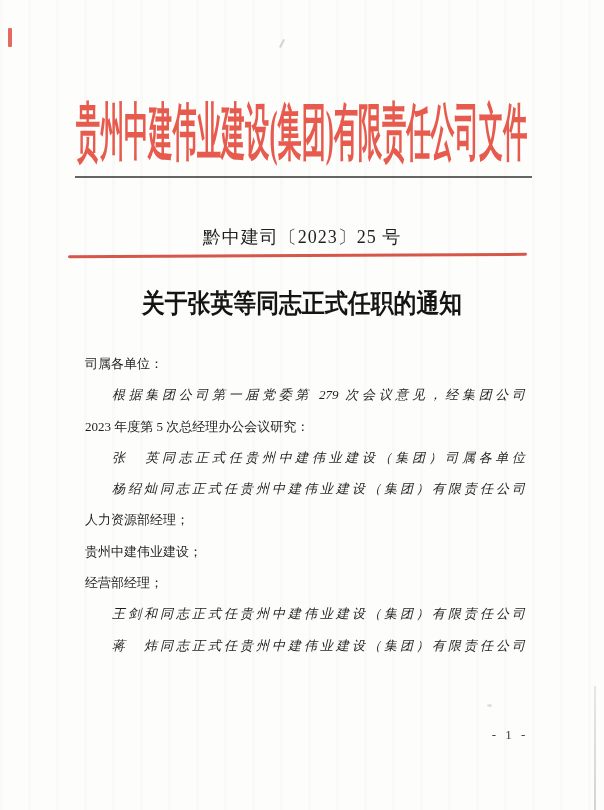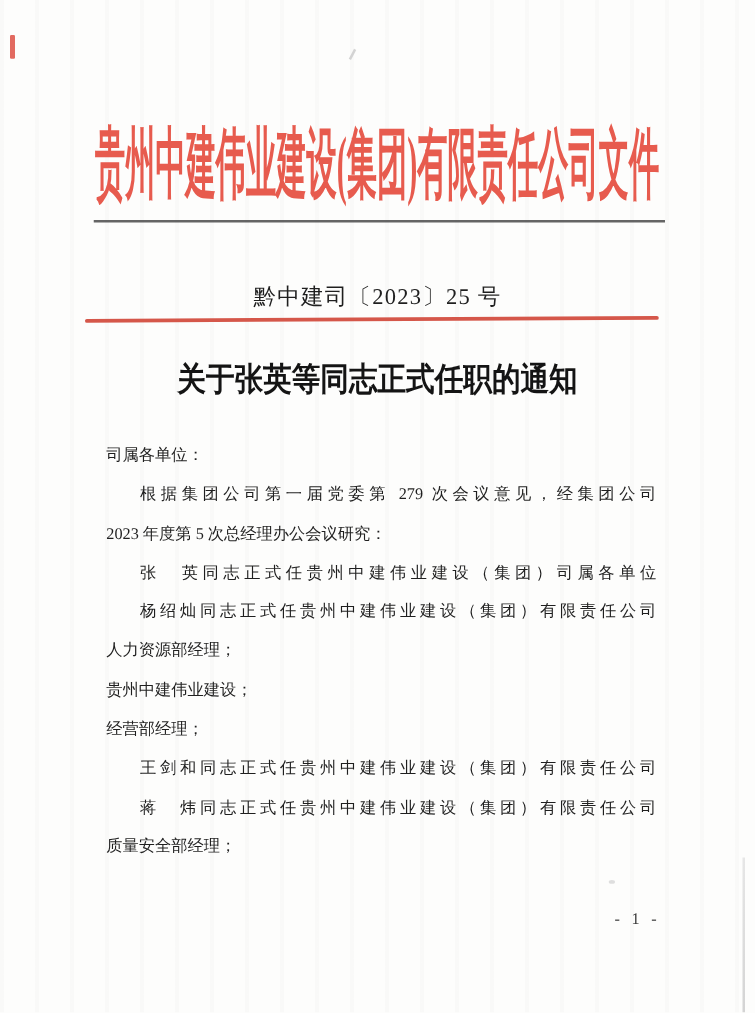--- a/index.html
+++ b/index.html
@@ -61,21 +61,21 @@
     font-size:26px;line-height:34px;font-weight:bold;color:#141414;
     white-space:nowrap;transform:scaleX(0.88);transform-origin:center top;
   }
   .body-block{
     position:absolute;left:85px;top:348px;width:440px;
     color:#1f1f1f;font-size:13px;
   }
   .line{
     height:31.3px;line-height:31.3px;white-space:nowrap;width:440px;
   }
-  .indent{padding-left:27px;width:413px;}
+  .indent{padding-left:27px;width:413px;font-style:italic;}
   .just{
     text-align:justify;text-align-last:justify;text-justify:inter-character;
   }
   .page-number{
     position:absolute;left:480px;top:726px;width:60px;height:18px;
     text-align:center;font-size:13px;letter-spacing:3px;color:#3c3c3c;
     line-height:18px;font-family:"Liberation Serif","DejaVu Serif",serif;
   }
 </style>
 </head>
@@ -106,21 +106,20 @@
     <div class="line">司属各单位：</div>
     <div class="line indent just">根据集团公司第一届党委第 279 次会议意见，经集团公司</div>
     <div class="line">2023 年度第 5 次总经理办公会议研究：</div>
     <div class="line indent just">张　英同志正式任贵州中建伟业建设（集团）司属各单位</div>
     <div class="line indent just">杨绍灿同志正式任贵州中建伟业建设（集团）有限责任公司</div>
     <div class="line">人力资源部经理；</div>
     <div class="line">贵州中建伟业建设；</div>
     <div class="line">经营部经理；</div>
     <div class="line indent just">王剑和同志正式任贵州中建伟业建设（集团）有限责任公司</div>
     <div class="line indent just">蒋　炜同志正式任贵州中建伟业建设（集团）有限责任公司</div>
-    <div class="line">质量安全部经理；</div>
   </div>
 
   <div class="dot-artifact"></div>
   <div class="edge-line"></div>
 
   <div class="page-number">- 1 -</div>
 
 </div>
 
 </body></html>

